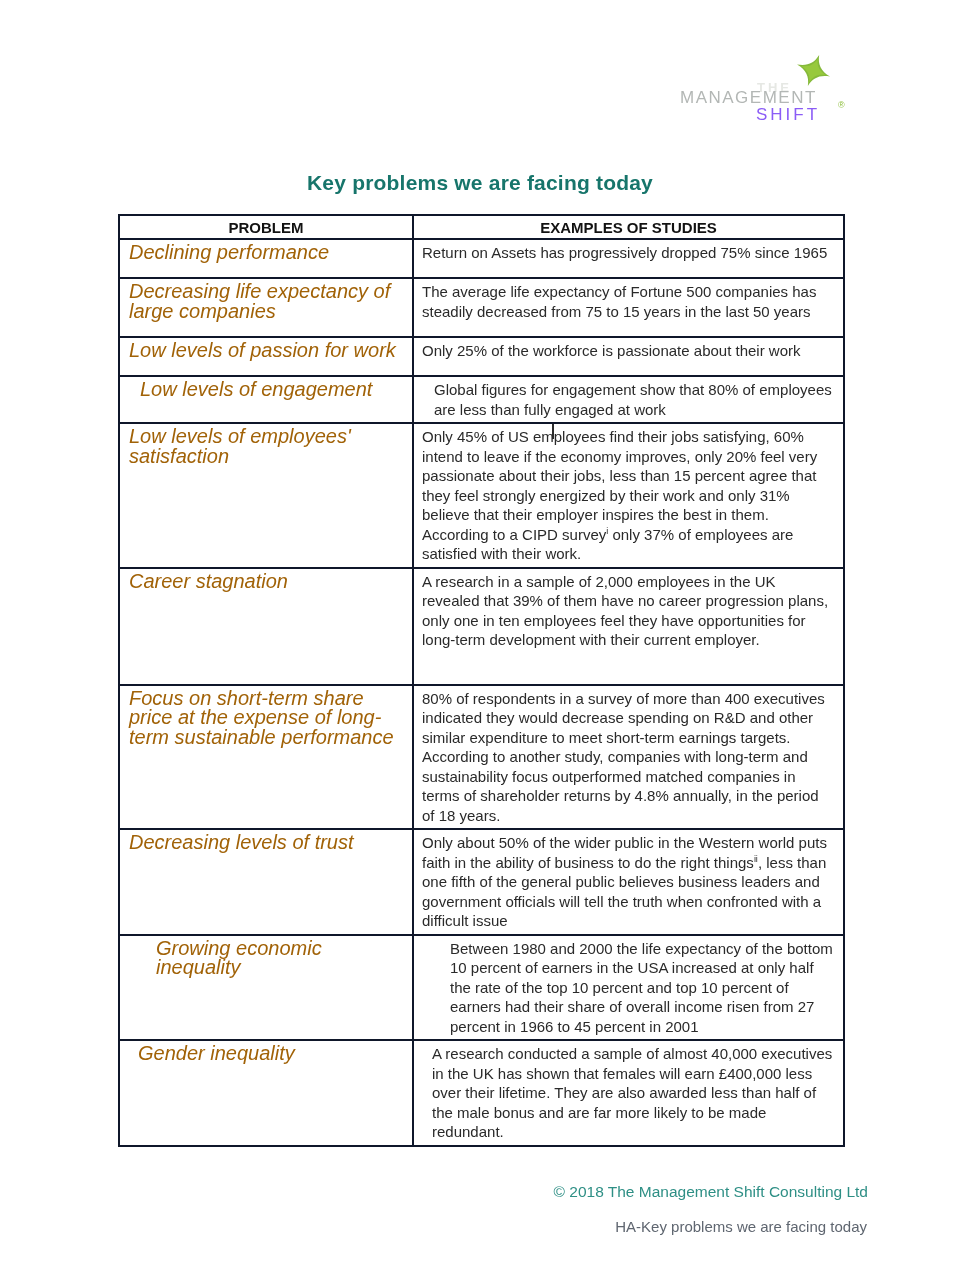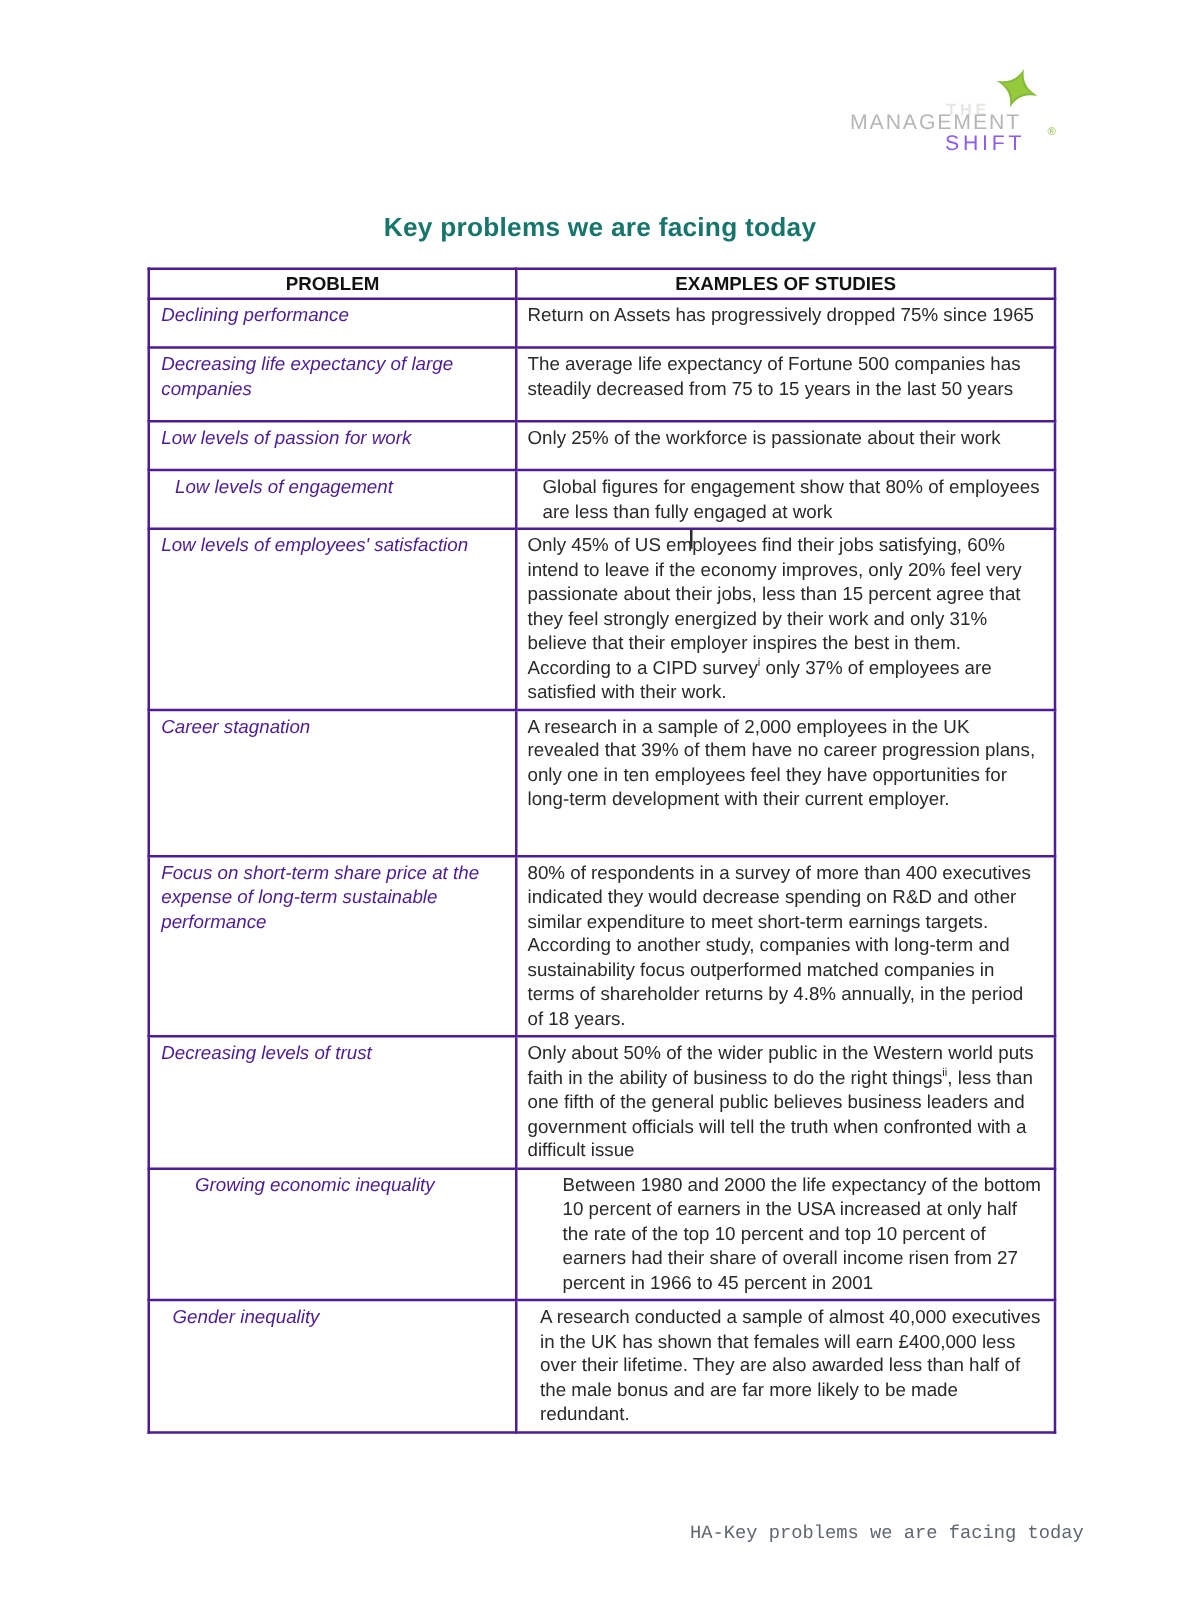--- a/index.html
+++ b/index.html
@@ -33,28 +33,28 @@
   
   .title {
     position: absolute; top: 171px; left: 0; width: 100%;
     text-align: center; font-size: 21px; font-weight: bold; color: #17756b;
     letter-spacing: 0.2px;
   }
 
   
   .table-wrap { position: absolute; top: 214px; left: 118px; }
   table { border-collapse: collapse; width: 725px; table-layout: fixed; }
-  th, td { border: 2px solid #4c1d95; vertical-align: top; }
+  th, td { border: 2px solid #0f172a; vertical-align: top; }
   th {
     height: 24px; font-size: 15px; font-weight: bold; color: #121212;
     text-align: center; vertical-align: middle; padding: 2px;
   }
   td.col-problem {
-    width: 294px; font-style: italic; font-size: 15px; line-height: 19.5px;
-    color: #4c1d95; padding: 3px 8px 3px 9px;
+    width: 294px; font-style: italic; font-size: 20px; line-height: 19.5px;
+    color: #a16207; padding: 3px 8px 3px 9px;
   }
   td.col-example {
     width: 431px; font-size: 15px; line-height: 19.5px;
     color: #2a2a2a; padding: 3px 8px 3px 8px;
   }
   td sup { font-size: 9px; line-height: 0; vertical-align: super; }
   tbody tr:nth-child(1)  td { height: 39px; }
   tbody tr:nth-child(2)  td { height: 59px; }
   tbody tr:nth-child(3)  td { height: 39px; }
   tbody tr:nth-child(4)  td { height: 40px; padding-left: 20px; }
@@ -68,21 +68,21 @@
   
   .caret { position: absolute; left: 552px; top: 424px; width: 2px; height: 15px; background: #2b2b2b; }
 
   
   .footer-copyright {
     position: absolute; top: 1183px; right: 92px;
     font-size: 15.5px; color: #2e8f85;
   }
   .footer-ref {
     position: absolute; top: 1218px; right: 93px;
-    font-size: 15px; color: #5f6670; font-family: Liberation Mono, monospace;
+    font-size: 15px; color: #5f6670;
   }
 </style>
 </head>
 <body>
 
 <div class="page">
 
   <div class="logo">
     <svg class="logo-star" width="46" height="40" viewBox="0 0 46 40">
       <g transform="rotate(20 23 18)">
@@ -146,15 +146,16 @@
           <tr>
             <td class="col-problem">Gender inequality</td>
             <td class="col-example">A research conducted a sample of almost 40,000 executives in the UK has shown that females will earn £400,000 less over their lifetime. They are also awarded less than half of the male bonus and are far more likely to be made redundant.</td>
           </tr>
         </tbody>
     </table>
   </div>
 
   <div class="caret"></div>
 
+  <div class="footer-copyright">© 2018 The Management Shift Consulting Ltd</div>
   <div class="footer-ref">HA-Key problems we are facing today</div>
 
 </div>
 
 </body></html>

